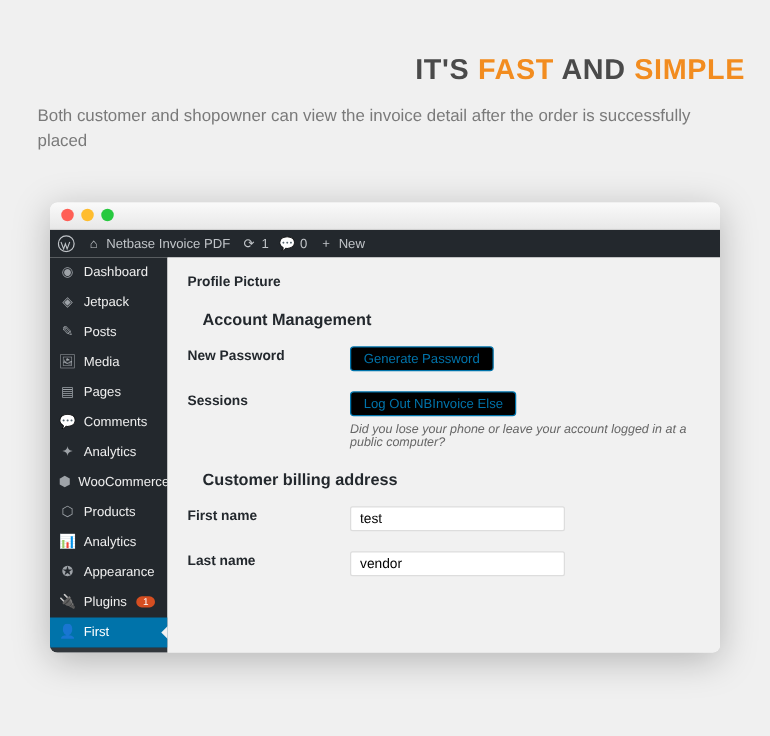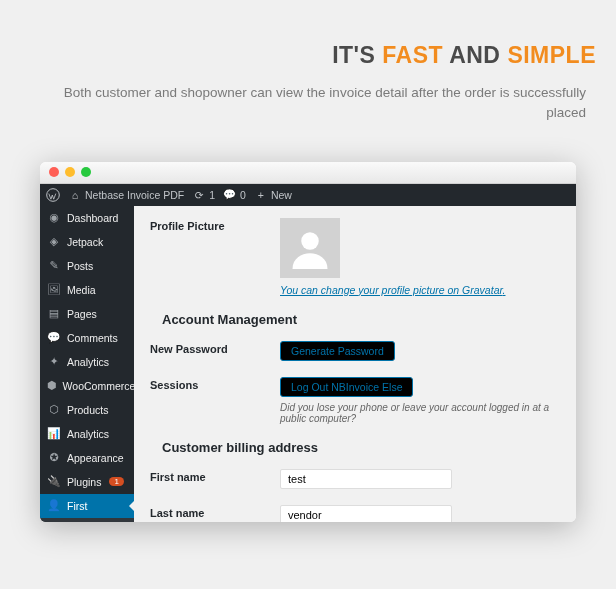--- a/index.html
+++ b/index.html
@@ -1,19 +1,19 @@
 <!DOCTYPE html>
 <html><head>
 <meta charset="utf-8">
 <style>
 * { margin:0; padding:0; box-sizing:border-box; }
 body { font-family:-apple-system,BlinkMacSystemFont,"Segoe UI",Helvetica,Arial,sans-serif; background:#f0f0f0; width:616px; height:589px; overflow:hidden; padding:42px 20px 0; }
 .headline { text-align:right; font-size:23px; font-weight:700; letter-spacing:.5px; color:#4a4a4a; }
 .headline .accent { color:#f28c1f; }
-.subhead { text-align:right; font-size:13.5px; color:#7a7a7a; margin:14px 10px 0; line-height:1.5; }
+.subhead { text-align:left; font-size:13.5px; color:#7a7a7a; margin:14px 10px 0; line-height:1.5; }
 .window { margin:38px 20px 0; box-shadow:0 6px 30px rgba(0,0,0,.25); border-radius:6px; overflow:hidden; background:#fff; }
 .titlebar { height:22px; background:linear-gradient(#fafafa,#e8e8e8); display:flex; align-items:center; padding:0 9px; gap:6px; border-bottom:1px solid #d0d0d0; }
 .dot { width:10px; height:10px; border-radius:50%; }
 .dot.r{background:#ff5f56}.dot.y{background:#ffbd2e}.dot.g{background:#27c93f}
 .wpbar { height:22px; background:#23282d; color:#c0c4c8; display:flex; align-items:center; font-size:10.5px; padding:0 6px; gap:8px; }
 .wpbar .wpicon{width:14px;height:14px;display:inline-flex;align-items:center;justify-content:center}
 .wpbar .seg{display:flex;align-items:center;gap:3px}
 .wpbody { display:flex; height:316px; }
 .side { width:94px; background:#23282d; font-size:10.5px; color:#eee; overflow:hidden; flex-shrink:0; }
 .side .item { display:flex; align-items:center; gap:6px; padding:5px 7px; position:relative; cursor:pointer; }
@@ -132,29 +132,20 @@
         <div class="item active">
           <span class="ic">👤</span>
           <span>First</span>
         </div>
         <div class="sub">All Users</div>
       </div>
 
     <div class="main">
       <div class="formrow">
         <div class="lbl">Profile Picture</div>
-        <div class="ctl">
-          <div class="avatar">
-            <svg viewBox="0 0 24 24">
-                <circle cx="12" cy="8" r="5"></circle>
-                <path d="M2 24c0-6 5-9 10-9s10 3 10 9z"></path>
-              </svg>
-          </div>
-          <a class="gravlink"><span>You can change your profile picture on Gravatar</span>.</a>
-        </div>
       </div>
 
       <div class="section-h">Account Management</div>
 
       <div class="formrow">
         <div class="lbl">New Password</div>
         <div class="ctl"><button class="wpbtn">Generate Password</button></div>
       </div>
 
       <div class="formrow">

